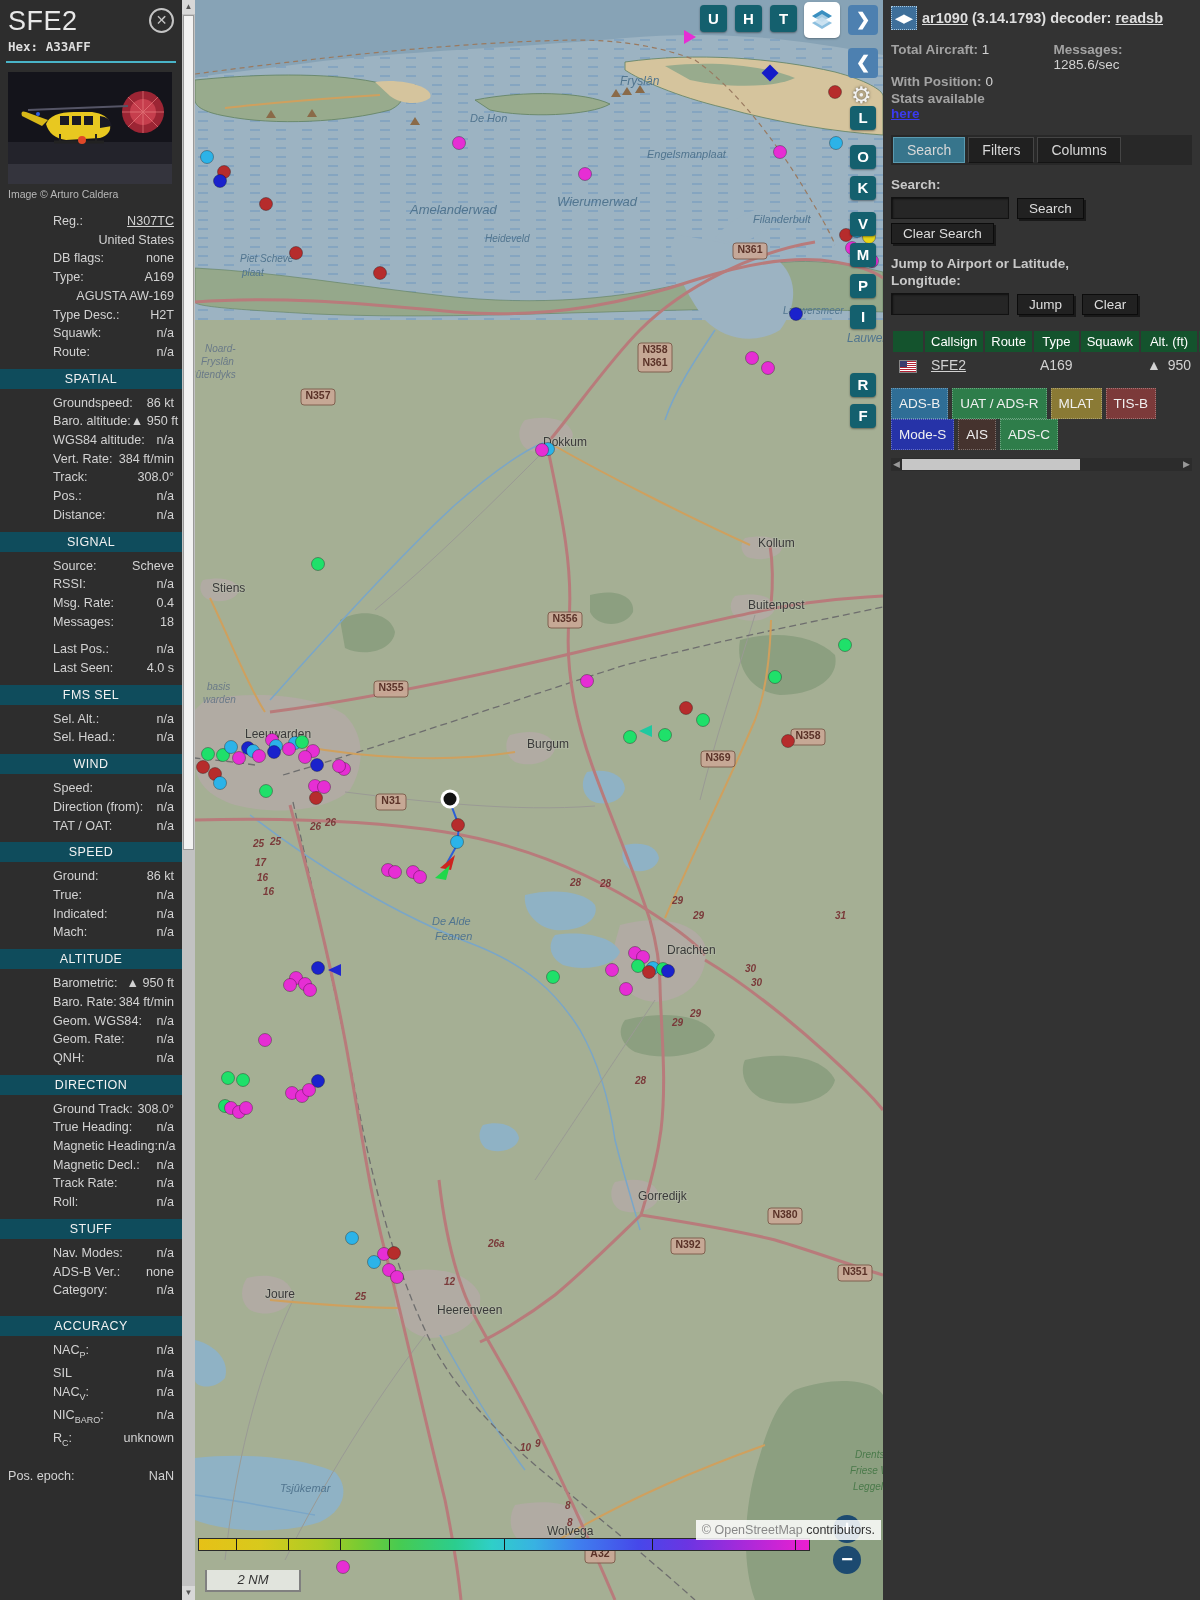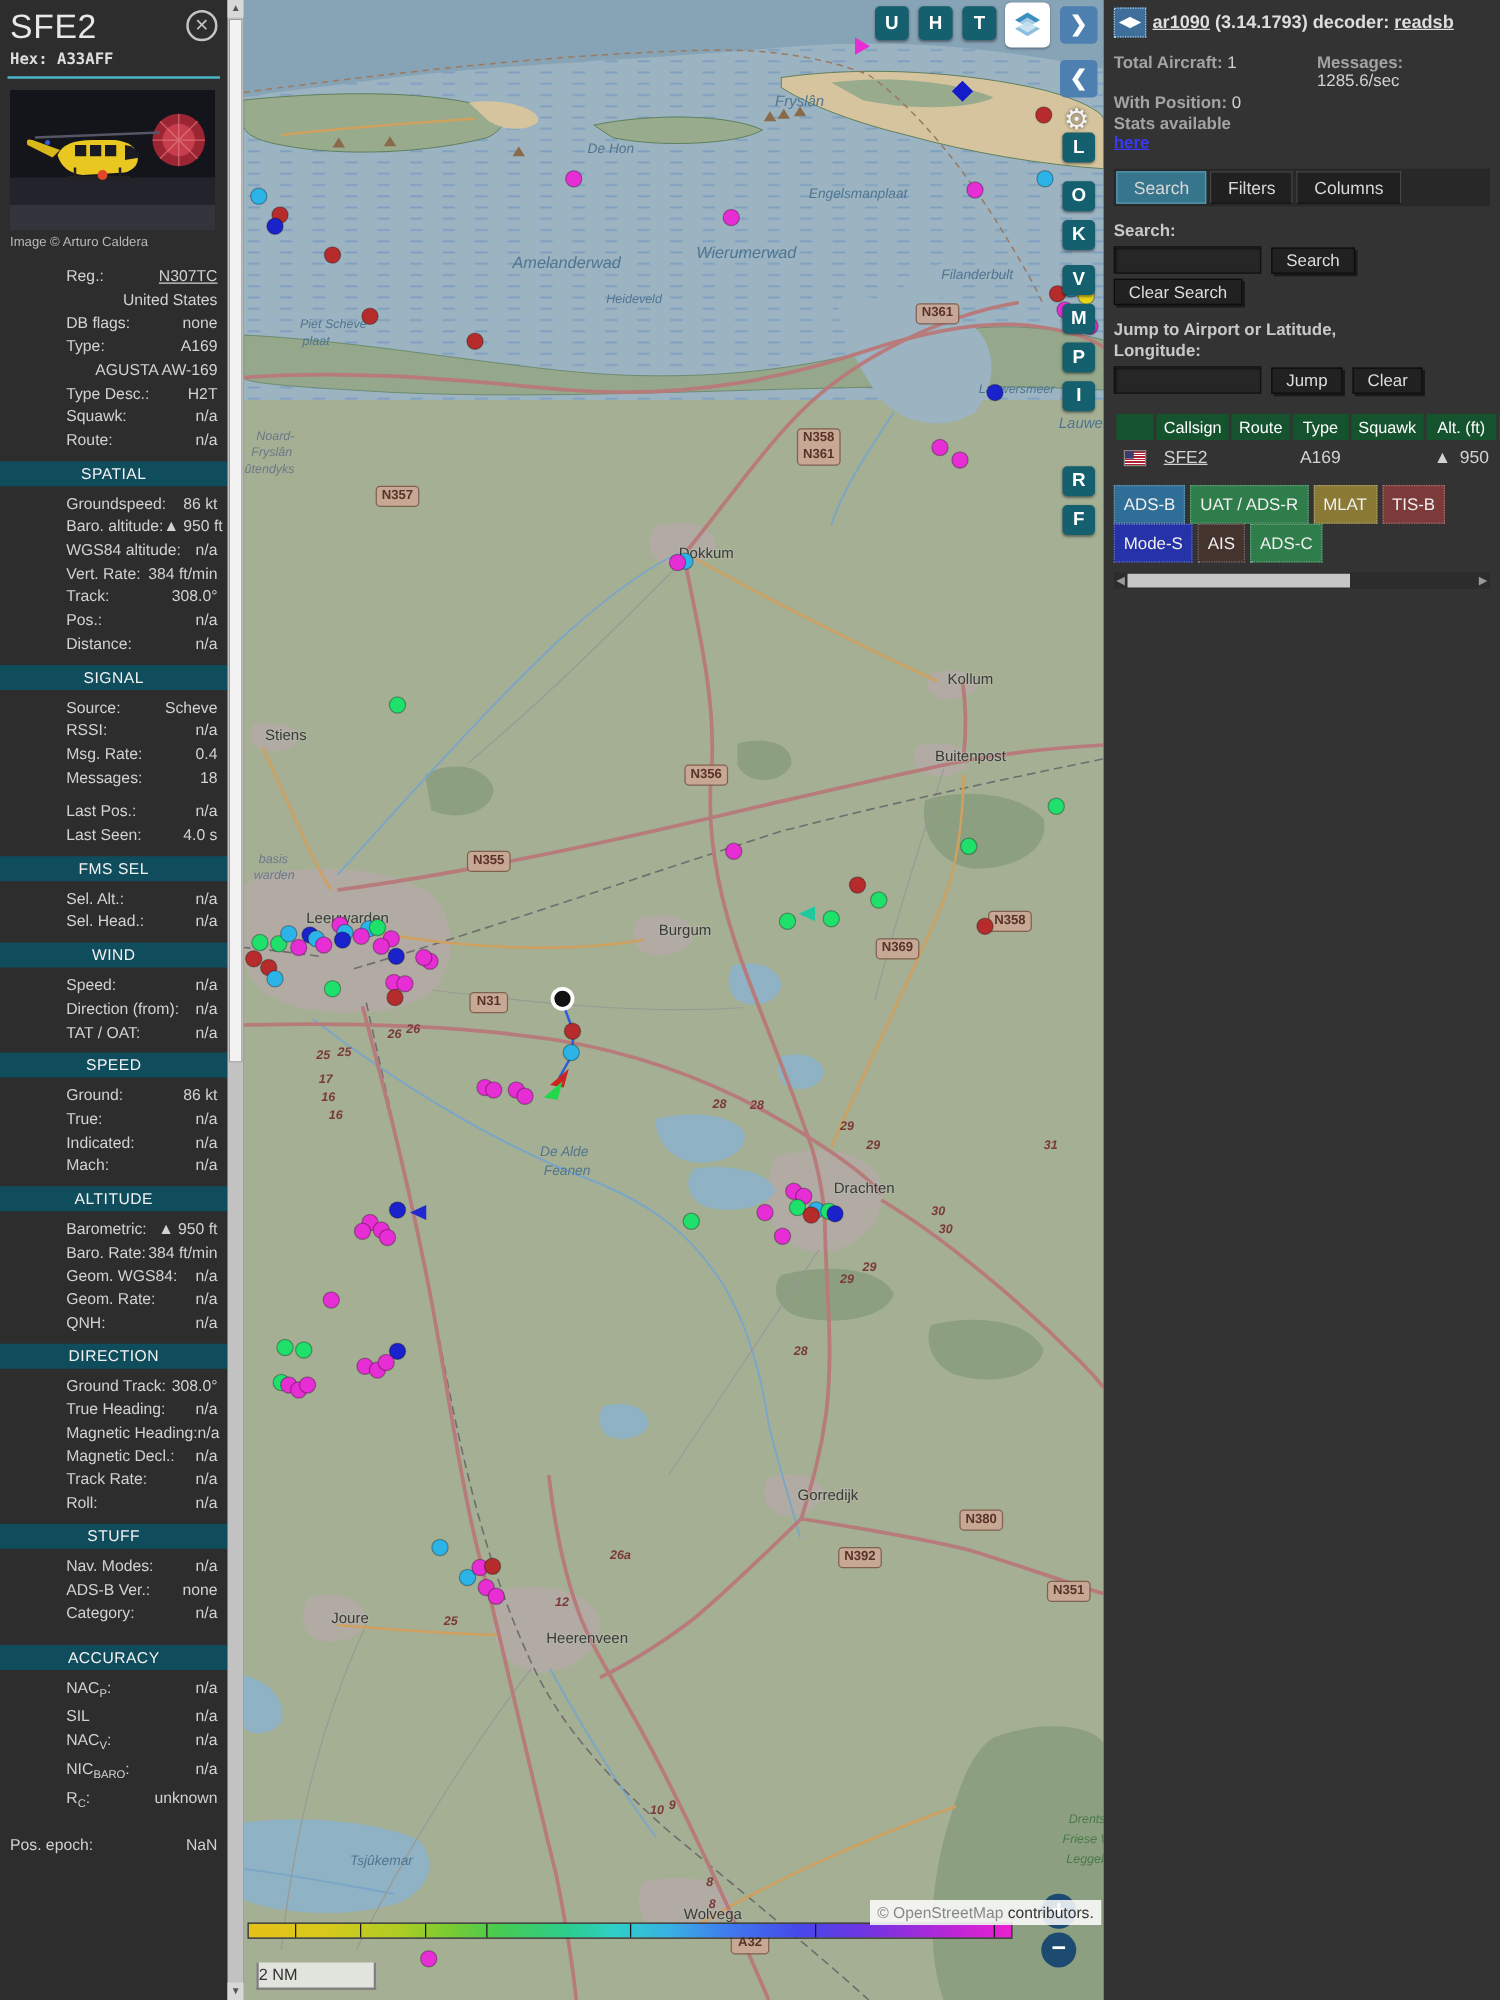--- a/index.html
+++ b/index.html
@@ -48,21 +48,21 @@
             text-shadow:0 0 3px rgba(0,0,0,.6);}
   .zoom-circle{position:absolute;left:638px;width:28px;height:28px;border-radius:50%;background:#1c4a70;
                color:#fff;font-size:20px;font-weight:bold;text-align:center;line-height:26px;cursor:pointer;}
   
   #legend-bar{position:absolute;left:3px;top:1538px;width:612px;height:13px;border:1px solid #2a2a2a;box-sizing:border-box;
     background:linear-gradient(to right,#e6c117 0%,#d8c91c 10%,#accc24 20%,#7bcb31 26%,#46cb52 33%,
       #2bcd8e 42%,#2fcfc8 48%,#38b2e2 55%,#3f80ee 62%,#4648ea 72%,#6b35e2 80%,#a62ada 89%,#ec1fd0 100%);}
   .lg-tick{position:absolute;top:0;width:1px;height:11px;background:#1a1a1a;}
   .lg-label{position:absolute;top:1628px;transform:translateX(-50%);font-size:10.5px;color:#1a1a1a;white-space:nowrap;}
   #scale-box{position:absolute;left:10px;top:1570px;width:92px;height:20px;background:rgba(245,245,245,.75);
-             border:2px solid #808080;border-top:none;font-size:13px;color:#333;line-height:20px;}
+             border:2px solid #808080;border-top:none;text-align:center;font-size:13px;color:#333;line-height:20px;font-style:italic;}
   #attribution{position:absolute;right:2px;top:1520px;height:20px;background:rgba(255,255,255,.85);
                padding:0 6px;font-size:12.5px;line-height:20px;white-space:nowrap;}
   #attribution .a1{color:#888;}
   #attribution .a2{color:#333;}
   
   #panel{position:absolute;left:883px;top:0;width:317px;height:1600px;background:#333;color:#d2d2d2;
          box-sizing:border-box;padding:6px 8px;}
   .p-header{display:flex;align-items:center;gap:5px;font-size:14.5px;font-weight:bold;color:#dedede;}
   #p-toggle{width:24px;height:22px;background:#3e6f9a;border:1px dotted #a8c8e0;color:#fff;
             font-size:11px;text-align:center;line-height:22px;cursor:pointer;flex:none;}

